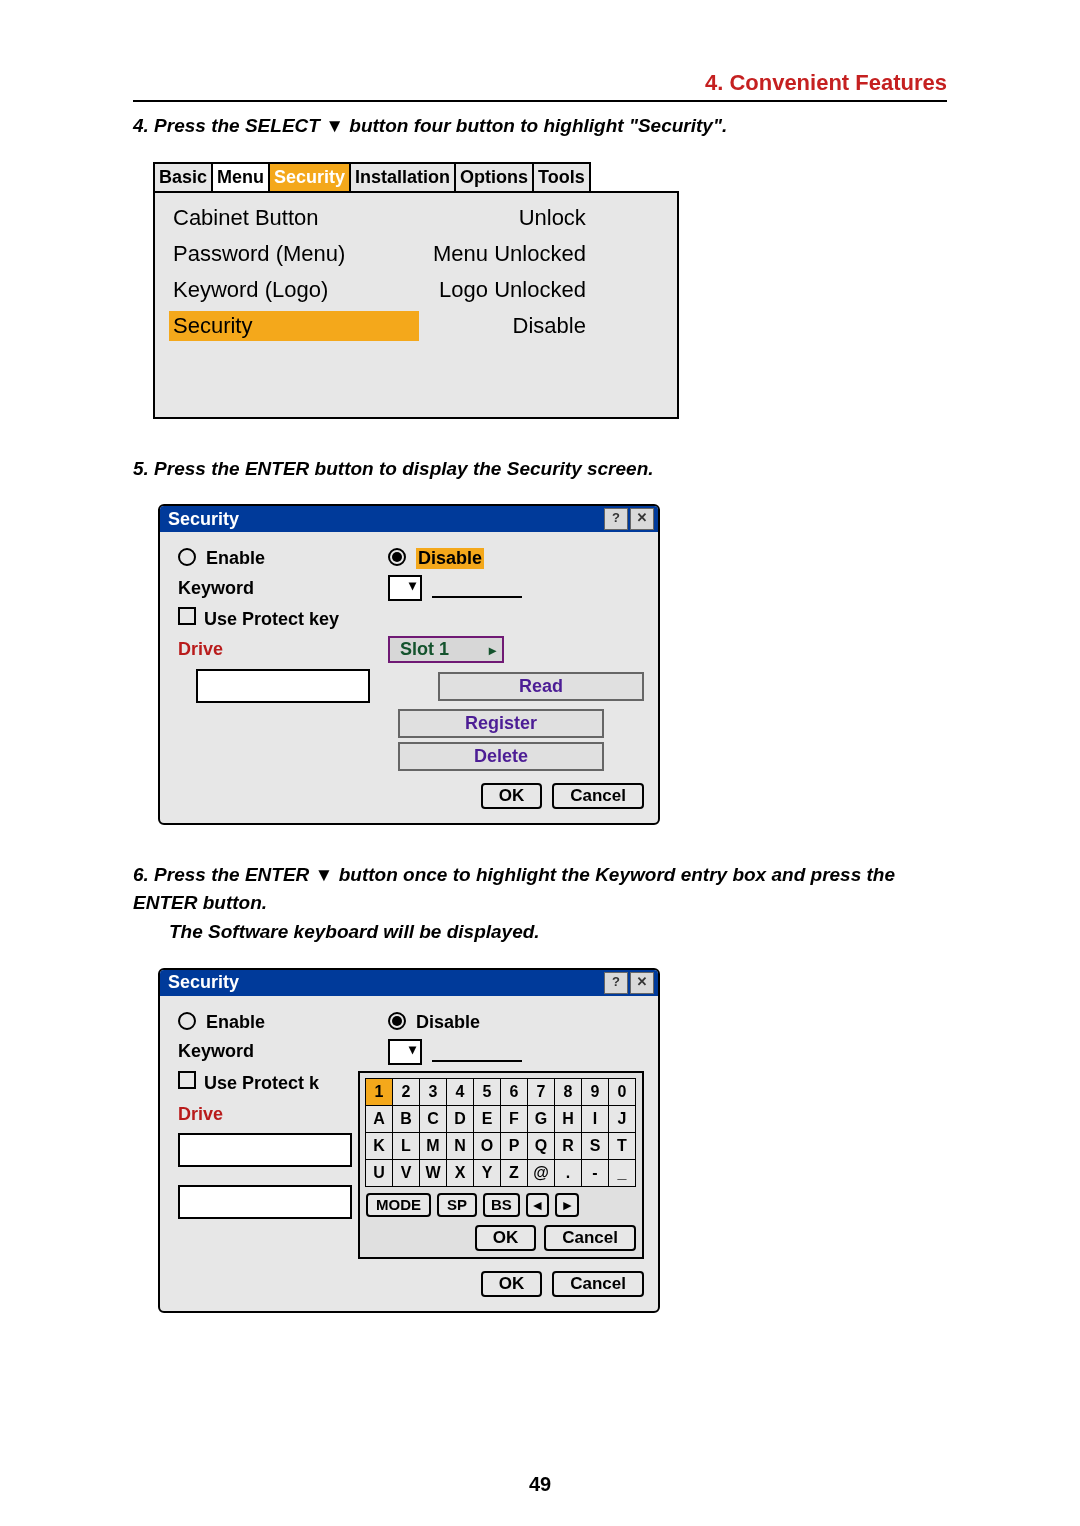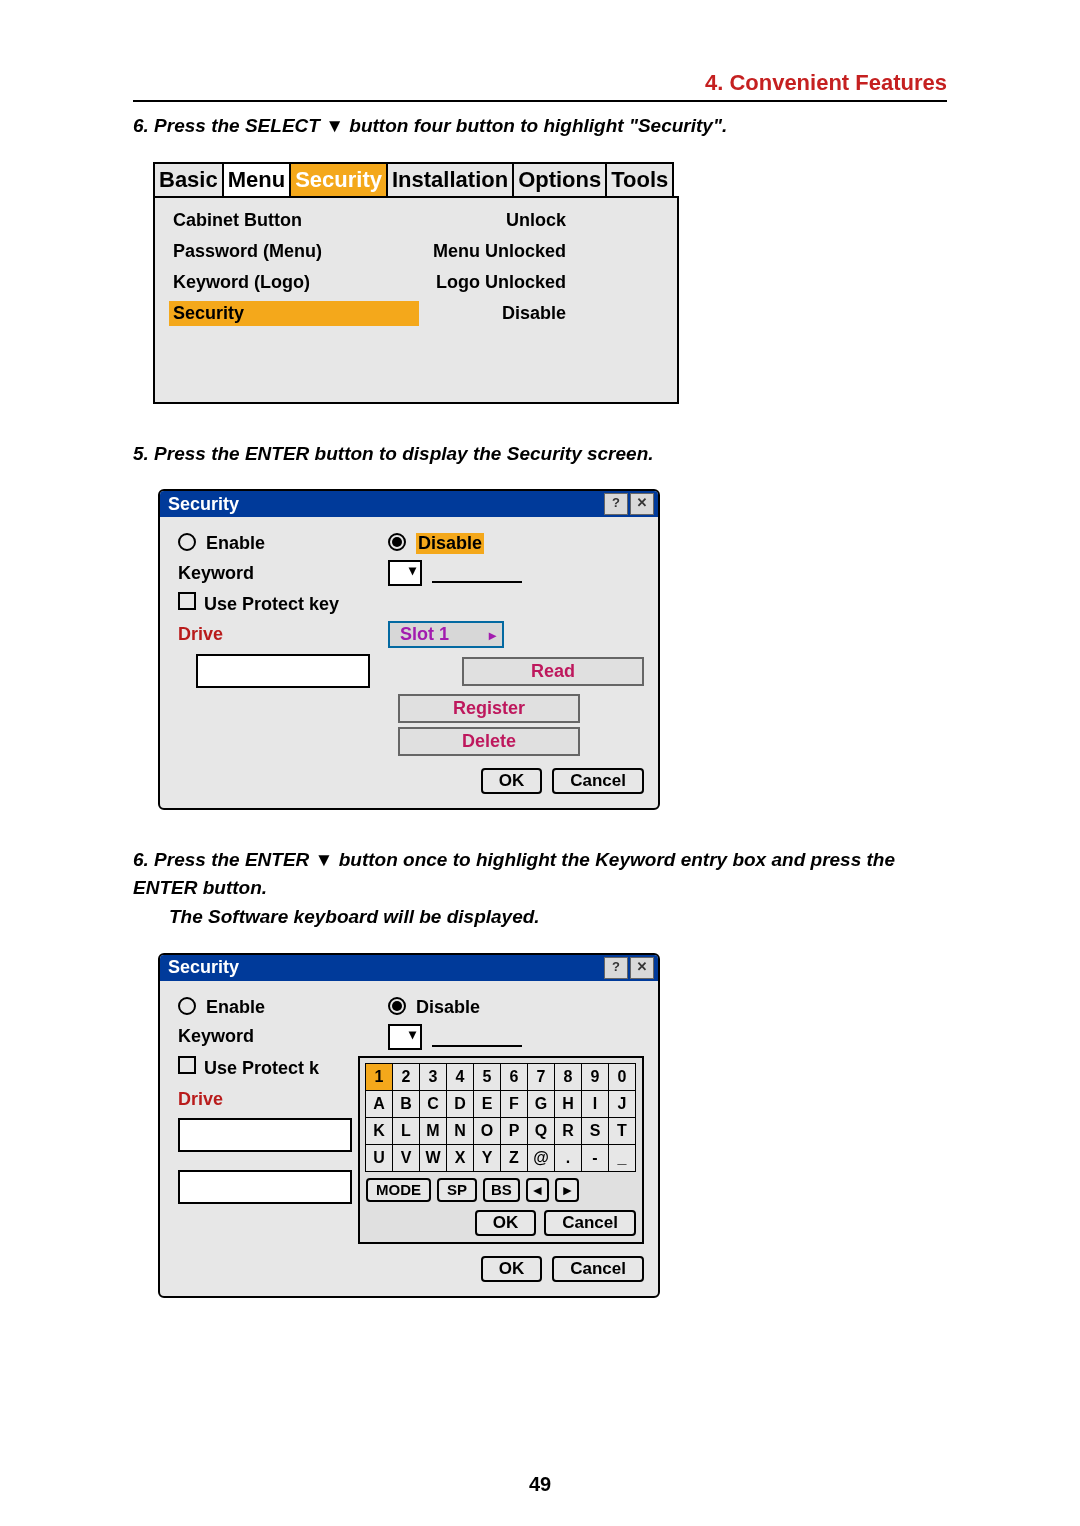--- a/index.html
+++ b/index.html
@@ -7,52 +7,52 @@
   .hr{border-top:2px solid #000;margin:0 0 4px 0;}
   .chapter-title{color:#c52020;font-weight:bold;font-size:22px;text-align:right;margin-bottom:4px;}
   .step{font-weight:bold;font-style:italic;font-size:19px;margin:10px 0 22px 0;line-height:1.45;}
   .step .tri{font-style:normal;}
   .step6 span{display:block;}
   .step6 span + span{margin-top:2px;margin-left:36px;}
 
   
   .panel{margin-left:20px;margin-bottom:36px;}
   .tabs{display:flex;}
-  .tab{border:2px solid #000;border-bottom:none;padding:3px 4px;font-size:22px;font-weight:bold;background:#e7e7e7;}
+  .tab{border:2px solid #000;border-bottom:none;padding:3px 4px;font-size:18px;font-weight:bold;background:#e7e7e7;}
   .tab + .tab{margin-left:-2px;}
   .tab.active{background:#fff;}
   .tab.sel{background:#f4a81b;color:#fff;}
   .panel1-body{border:2px solid #000;width:522px;padding:10px 0 76px 0;background:#e7e7e7;display:flex;}
   .col{display:flex;flex-direction:column;gap:6px;}
   .col.left{width:250px;padding-left:14px;}
   .col.right{padding-left:10px;text-align:right;}
-  .cell{font-size:18px;font-weight:bold;padding:2px 4px;}
+  .cell{font-size:22px;font-weight:normal;padding:2px 4px;}
   .row-sel{background:#f4a81b;}
 
   
   .dlg{width:498px;border:2px solid #000;border-radius:6px;background:#e7e7e7;margin-left:25px;margin-bottom:36px;overflow:hidden;}
   .dlg .titlebar{background:#003a9a;color:#fff;display:flex;align-items:center;justify-content:space-between;padding:2px 4px 2px 8px;font-weight:bold;font-size:18px;}
   .winbtns{display:flex;gap:2px;}
   .winbtn{width:22px;height:20px;background:#d9d9d9;border:1px solid #666;font-size:13px;line-height:18px;text-align:center;font-weight:bold;color:#333;}
   .dlg-body{padding:10px 14px 14px 18px;font-size:18px;font-weight:bold;}
   .drow{display:flex;align-items:center;margin:6px 0;}
   .lbl{width:210px;}
   .radio{display:inline-flex;align-items:flex-start;gap:10px;}
   .rdio{width:14px;height:14px;border:2px solid #000;border-radius:50%;display:inline-block;position:relative;}
   .rdio.on:after{content:"";position:absolute;inset:2px;background:#000;border-radius:50%;}
   .chk{width:14px;height:14px;border:2px solid #000;display:inline-block;margin-right:8px;}
   .hl{background:#f4a81b;padding:0 2px;}
   .kw-box{display:inline-flex;align-items:center;gap:10px;}
   .kw-dd{width:30px;height:22px;border:2px solid #000;background:#fff;position:relative;}
   .kw-dd:after{content:"▾";position:absolute;right:4px;top:0;font-size:14px;}
   .kw-line{display:inline-block;width:90px;border-bottom:2px solid #000;height:18px;}
   .grey{color:#b91c1c;}
-  .slot{border:2px solid #0369a1;background:#d7d7d7;color:#a21caf;padding:1px 6px 1px 10px;display:inline-flex;align-items:center;gap:40px;}
+  .slot{border:2px solid #701a75;background:#d7d7d7;color:#14532d;padding:1px 6px 1px 10px;display:inline-flex;align-items:center;gap:40px;}
   .slot .arrow{font-size:14px;}
-  .bigbtn{border:2px solid #666;color:#be185d;text-align:center;padding:2px 4px;width:170px;margin-left:220px;background:#e0e0e0;}
+  .bigbtn{border:2px solid #666;color:#4c1d95;text-align:center;padding:2px 16px;width:170px;margin-left:220px;background:#e0e0e0;}
   .whitebox{border:2px solid #000;background:#fff;width:170px;height:30px;margin-left:18px;}
   .btnrow{display:flex;justify-content:flex-end;gap:10px;margin-top:12px;}
   .btn{border:2px solid #000;border-radius:4px;padding:1px 16px;background:#e7e7e7;font-weight:bold;font-size:17px;}
 
   
   .osk{border:2px solid #000;background:#e0e0e0;padding:6px;margin-left:200px;width:290px;}
   .krow{display:flex;}
   .key{border:1px solid #000;width:26px;height:26px;display:flex;align-items:center;justify-content:center;font-size:16px;font-weight:bold;background:#e7e7e7;margin:-1px 0 0 -1px;}
   .key.sel{background:#f4a81b;}
   .kctrl{display:flex;gap:6px;margin-top:6px;}
@@ -63,21 +63,21 @@
   .pagenum{position:absolute;bottom:30px;left:0;right:0;text-align:center;font-weight:bold;font-size:20px;}
 </style>
 </head>
 <body>
 
 <div class="page">
   <div class="chapter-title">4. Convenient Features</div>
   <div class="hr"></div>
 
   <div class="step">
-    <span>6. Press the SELECT </span><span class="tri">▼</span><span> button four button to highlight "Security".</span>
+    <span>4. Press the SELECT </span><span class="tri">▼</span><span> button four button to highlight "Security".</span>
   </div>
 
   <div class="panel">
     <div class="tabs">
       <div class="tab">Basic</div>
       <div class="tab active">Menu</div>
       <div class="tab sel">Security</div>
       <div class="tab">Installation</div>
       <div class="tab">Options</div>
       <div class="tab">Tools</div>

